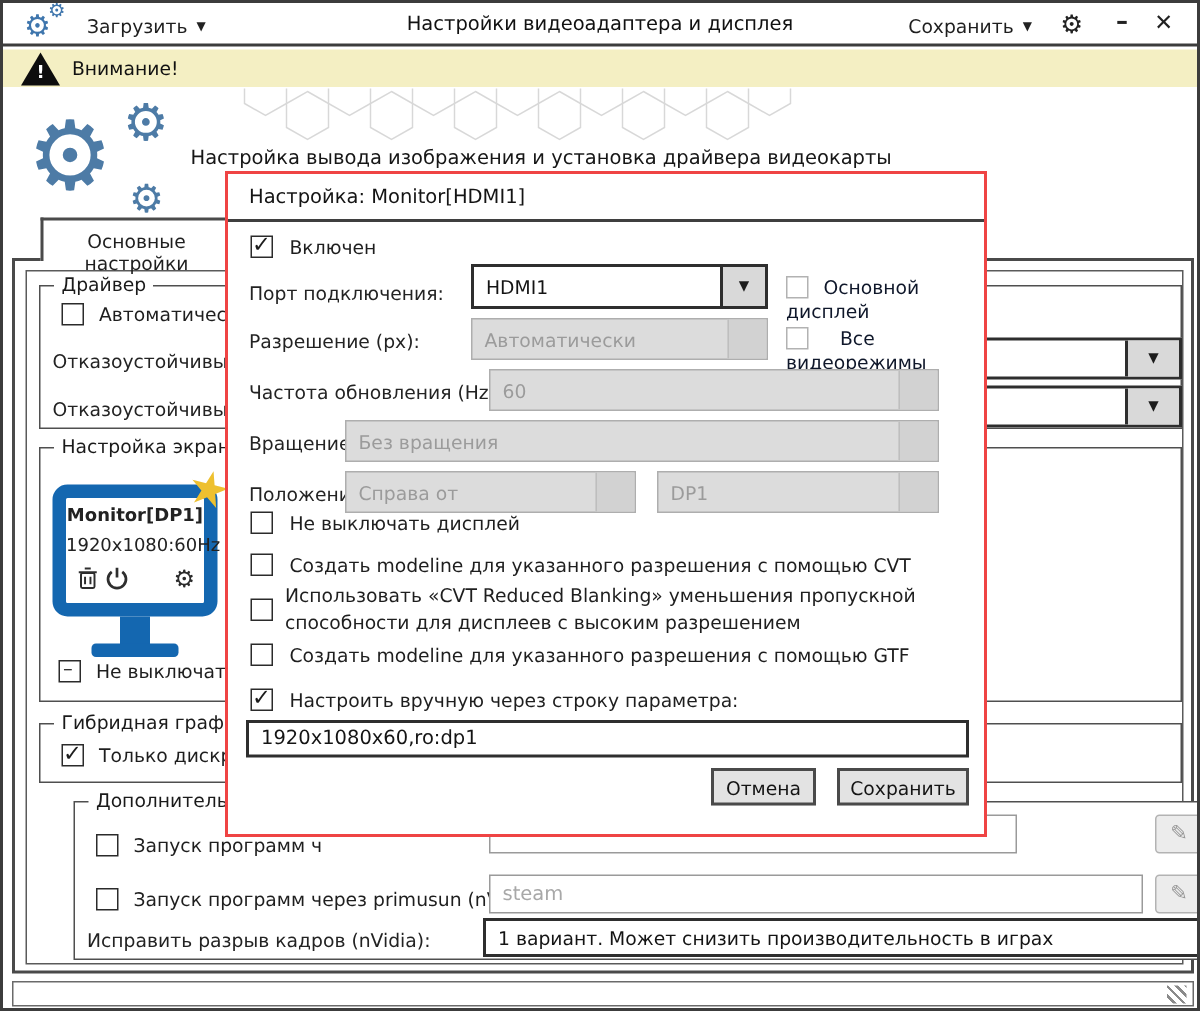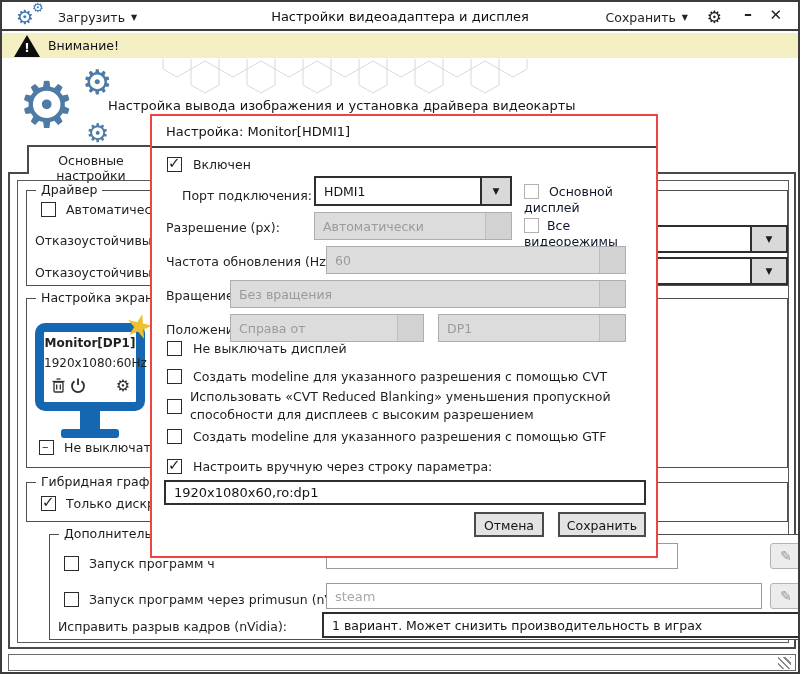--- a/index.html
+++ b/index.html
@@ -33,21 +33,21 @@
     border-left:13px solid transparent; border-right:13px solid transparent; border-bottom:22px solid #0d0d0d; }
   .warn-ex { position:absolute; left:0; top:6px; width:26px; text-align:center; color:#fff; font-weight:bold; font-size:12px; }
   .warn-text { margin-left:8px; color:#111; }
 
   
   .hex-pattern { position:absolute; left:130px; top:57px; opacity:.85; }
   .logo { position:absolute; left:10px; top:60px; width:120px; height:100px; color:#4d7ba6; }
   .logo .g1 { position:absolute; left:6px; top:6px; font-size:64px; }
   .logo .g2 { position:absolute; left:70px; top:0px; font-size:34px; }
   .logo .g3 { position:absolute; left:74px; top:56px; font-size:26px; }
-  .page-title { position:absolute; left:106px; top:96px; font-size:13px; color:#161616; }
+  .page-title { position:absolute; left:125px; top:96px; font-size:13px; color:#161616; }
 
   
   .tab { position:absolute; left:25px; top:143px; width:128px; height:29px; background:#fff;
     border:2px solid #4a4a4a; border-bottom:none; z-index:2; text-align:center; padding-top:6px; }
   .panel1 { position:absolute; left:6px; top:170px; width:788px; height:477px; border:2px solid #4a4a4a; background:#fff; z-index:1; }
   .panel2 { position:absolute; left:7px; top:6px; width:772px; height:463px; border:1px solid #5a5a5a; }
 
   
   .fs { position:absolute; left:16px; width:762px; border:1.5px solid #4f4f4f; background:#fff; }
   .fs-legend { position:absolute; top:-9px; left:9px; background:#fff; padding:0 5px; color:#1a1a1a; }
@@ -282,41 +282,41 @@
   <div class="dialog">
     <div class="dlg-title">Настройка: Monitor[HDMI1]</div>
     <div class="dlg-sep"></div>
 
     <span class="abs" style="left:15px; top:40px;">
       <span class="cb"><span class="mark">✓</span></span>
       <span class="lbl" style="margin-left:7px;">Включен</span>
     </span>
 
     
-    <span class="dlg-lbl" style="left:14px; top:72px;margin-left:16px;">Порт подключения:</span>
+    <span class="dlg-lbl" style="left:14px; top:72px;">Порт подключения:</span>
     <div class="combo" style="left:162px; top:60px; width:198px; height:30px;">
       <span class="val">HDMI1</span>
       <span class="combo-btn">
           <i>▼</i>
         </span>
     </div>
     <span class="abs" style="left:372px; top:67px;">
       <span class="cb dis"></span>
       <span class="lbl dim" style="margin-left:6px;">Основной дисплей</span>
     </span>
 
     
     <span class="dlg-lbl" style="left:14px; top:104px;">Разрешение (px):</span>
     <div class="field-dis" style="left:162px; top:96px; width:198px; height:28px;">
       <span class="val">Автоматически</span>
       <span class="strip"></span>
     </div>
     <span class="abs" style="left:372px; top:101px;">
       <span class="cb dis"></span>
-      <span class="lbl dim" style="margin-left:4px;">Все видеорежимы</span>
+      <span class="lbl dim" style="margin-left:17px;">Все видеорежимы</span>
     </span>
 
     
     <span class="dlg-lbl" style="left:14px; top:138px;">Частота обновления (Hz):</span>
     <div class="field-dis" style="left:174px; top:130px; width:300px; height:28px;">
       <span class="val">60</span>
       <span class="strip"></span>
     </div>
 
     

